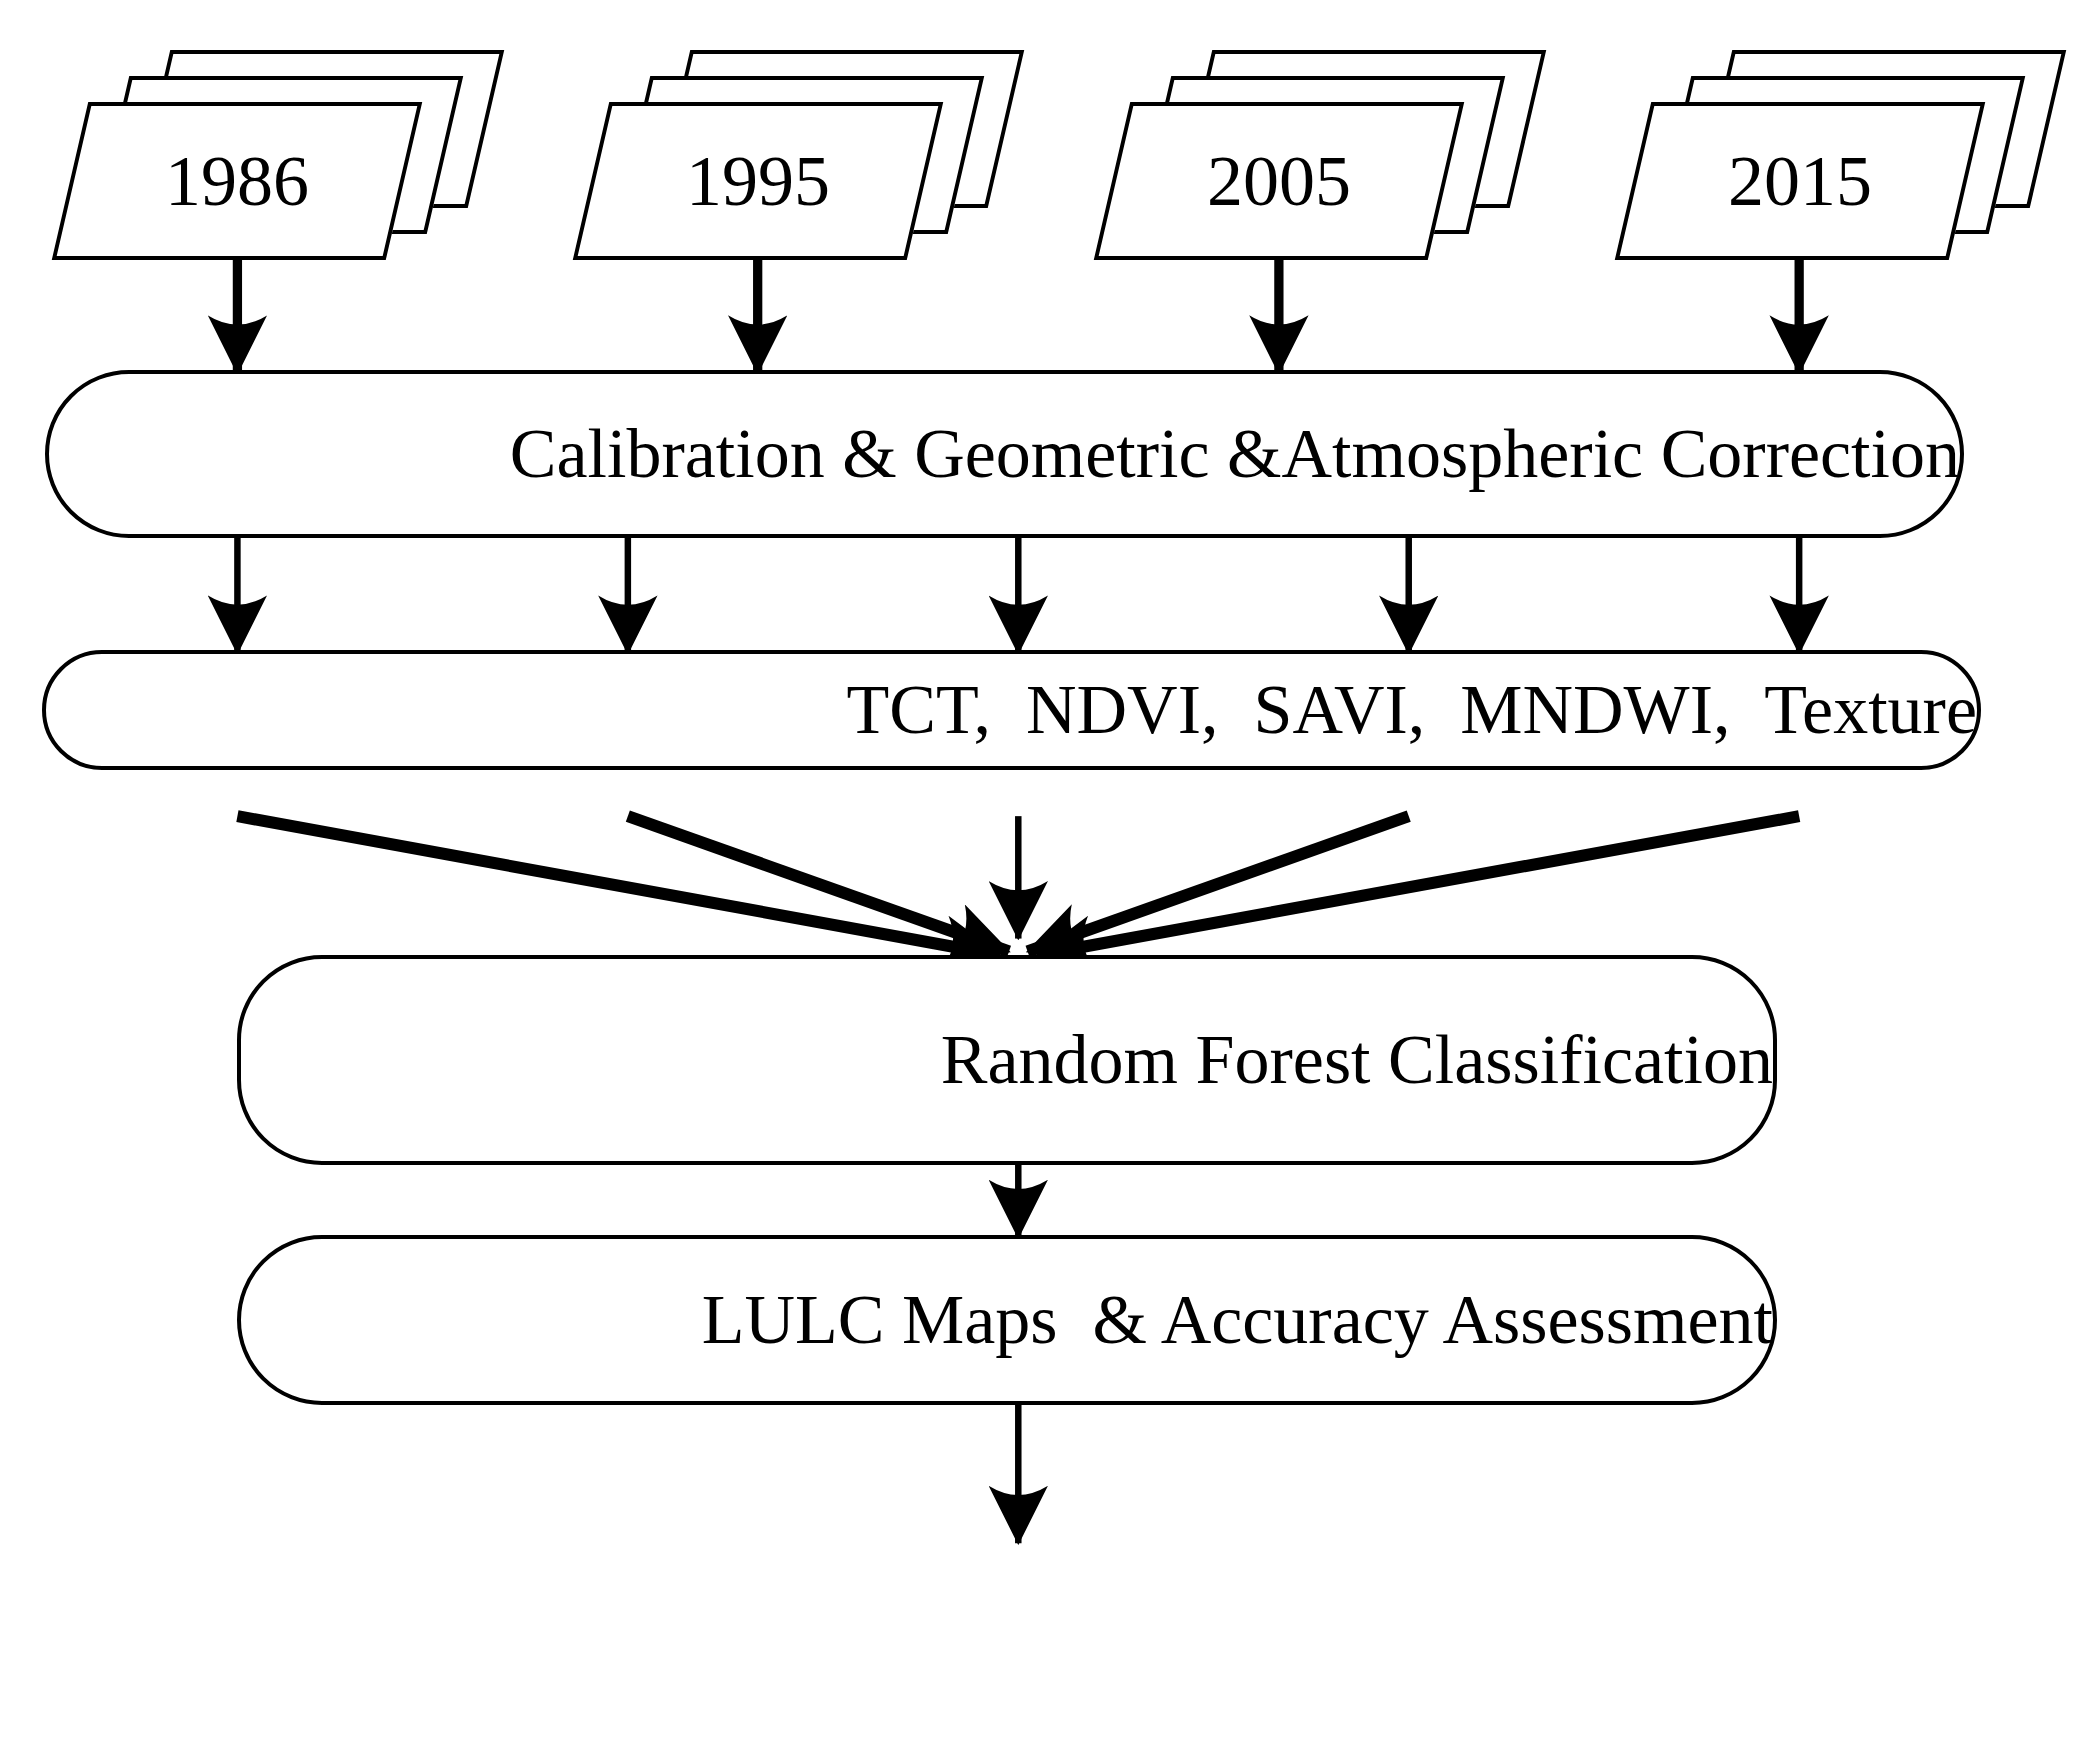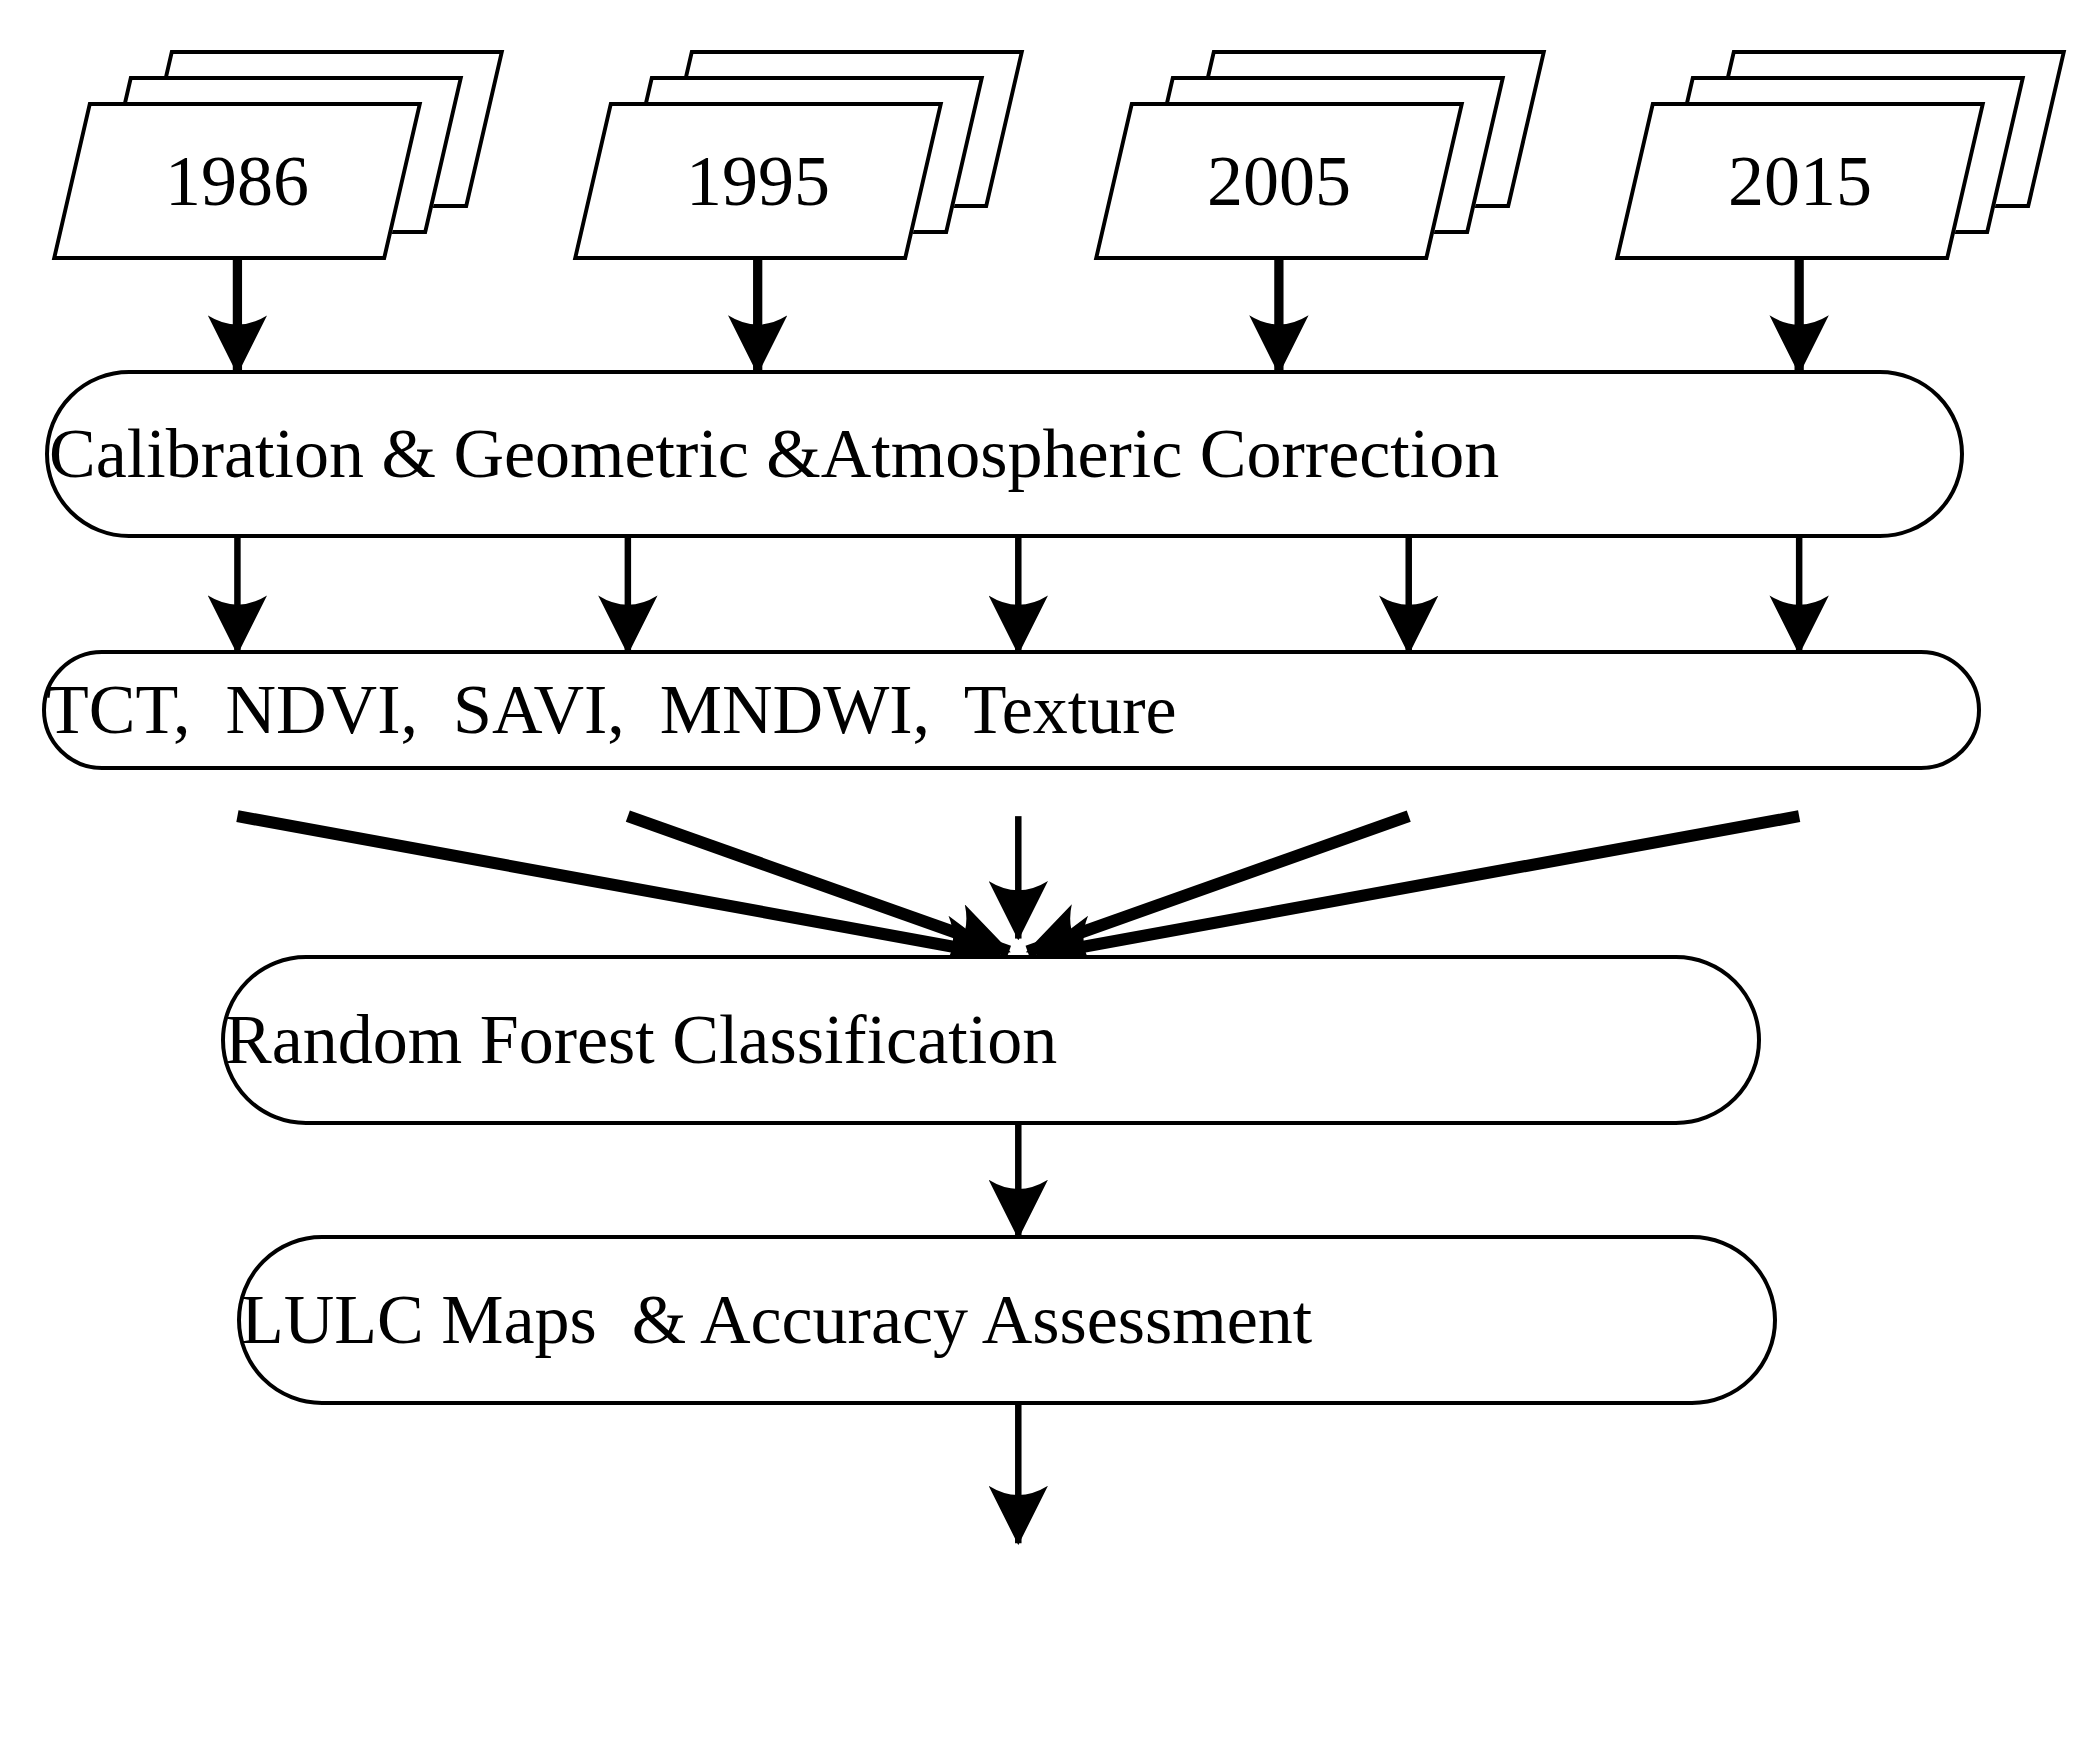--- a/index.html
+++ b/index.html
@@ -12,21 +12,21 @@
     overflow:hidden;
   }
   .connectors{position:absolute;left:0;top:0;width:2095px;height:1751px;}
   .connectors line{stroke:#000;}
   .node{
     position:absolute;
     box-sizing:border-box;
     border:4.6px solid #000;
     border-radius:85px;
     background:#fff;
-    display:flex;align-items:center;justify-content:flex-start;
+    display:flex;align-items:center;justify-content:flex-end;
     font-size:70px;
     white-space:pre;
     text-align:center;
   }
   .stack{position:absolute;}
   .sheet{
     position:absolute;
     box-sizing:border-box;
     width:334px;height:158px;
     border:4.6px solid #000;
@@ -109,21 +109,21 @@
   </div>
 
   <div class="node" style="left:45px;top:370px;width:1919px;height:168px;">
     <span>Calibration &amp; Geometric &amp;Atmospheric Correction</span>
   </div>
 
   <div class="node" style="left:42px;top:650px;width:1939px;height:120px;">
     <span>TCT,  NDVI,  SAVI,  MNDWI,  Texture</span>
   </div>
 
-  <div class="node" style="left:221px;top:955px;width:1540px;height:170px;">
+  <div class="node" style="left:237px;top:955px;width:1540px;height:210px;">
     <span>Random Forest Classification</span>
   </div>
 
   <div class="node" style="left:237px;top:1235px;width:1540px;height:170px;">
     <span>LULC Maps  &amp; Accuracy Assessment</span>
   </div>
 
 
 </div>
 

